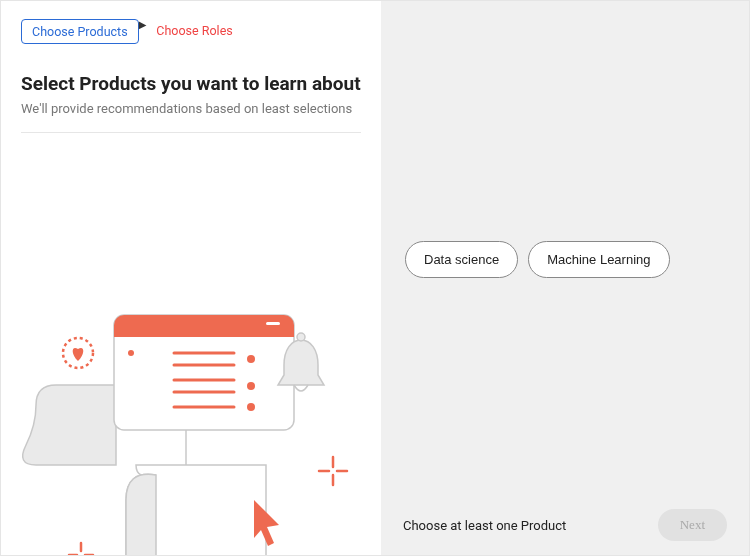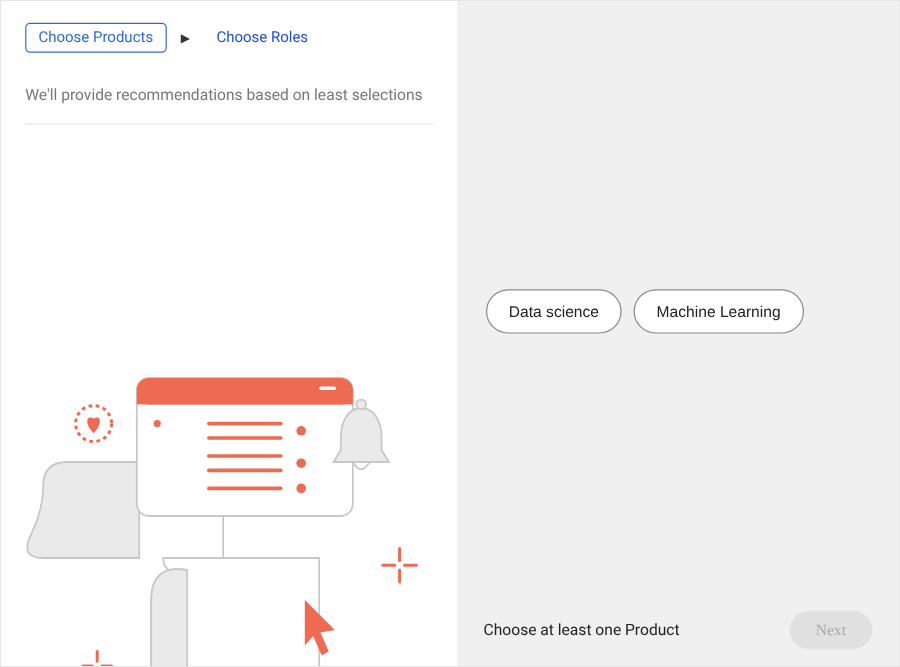--- a/index.html
+++ b/index.html
@@ -17,27 +17,27 @@
       overflow: hidden;
     }
     .right {
       flex: 1; height: 100%;
       background: #f0f0f0;
       position: relative;
       display: flex;
       flex-direction: column;
     }
     .breadcrumb {
-      display: flex; align-items: center; gap: 12px;
+      display: flex; gap: 0;
       font-size: 12.5px;
       margin-bottom: 28px;
     }
     .bc-step {
       padding: 4px 10px; border-radius: 4px;
-      color: #1d4ed8;
+      color: #ef4444;
       cursor: pointer;
     }
     .bc-step.active {
       border: 1px solid #2b6bd6; color: #2b6bd6;
     }
     .bc-sep { color: #333; font-size: 10px; }
     .title {
       font-size: 19px; font-weight: 700; color: #222;
       margin-bottom: 6px;
     }
@@ -85,20 +85,21 @@
 </head>
 <body>
 
 <div class="left">
   <nav class="breadcrumb">
     <span class="bc-step active">Choose Products</span>
     <span class="bc-sep">▶</span>
     <span class="bc-step">Choose Roles</span>
   </nav>
 
+  <h1 class="title">Select Products you want to learn about</h1>
   <p class="subtitle">We'll provide recommendations based on least selections</p>
   <hr class="divider">
 
   <svg class="illustration" viewBox="0 0 350 300">
 
     <path d="M 20 130 Q 20 110 40 110 L 100 110 L 100 190 L 20 190 Q 0 190 10 170 Q 20 150 20 130 Z" fill="#eaeaea" stroke="#c8c8c8" stroke-width="1.5"></path>
 
     <line x1="170" y1="155" x2="170" y2="190" stroke="#c8c8c8" stroke-width="1.5"></line>
 
     <path d="M 120 190 L 250 190 L 250 300 L 110 300 L 110 225 Q 110 195 140 200 Q 120 205 120 190 Z" fill="#fff" stroke="#c8c8c8" stroke-width="1.5"></path>

